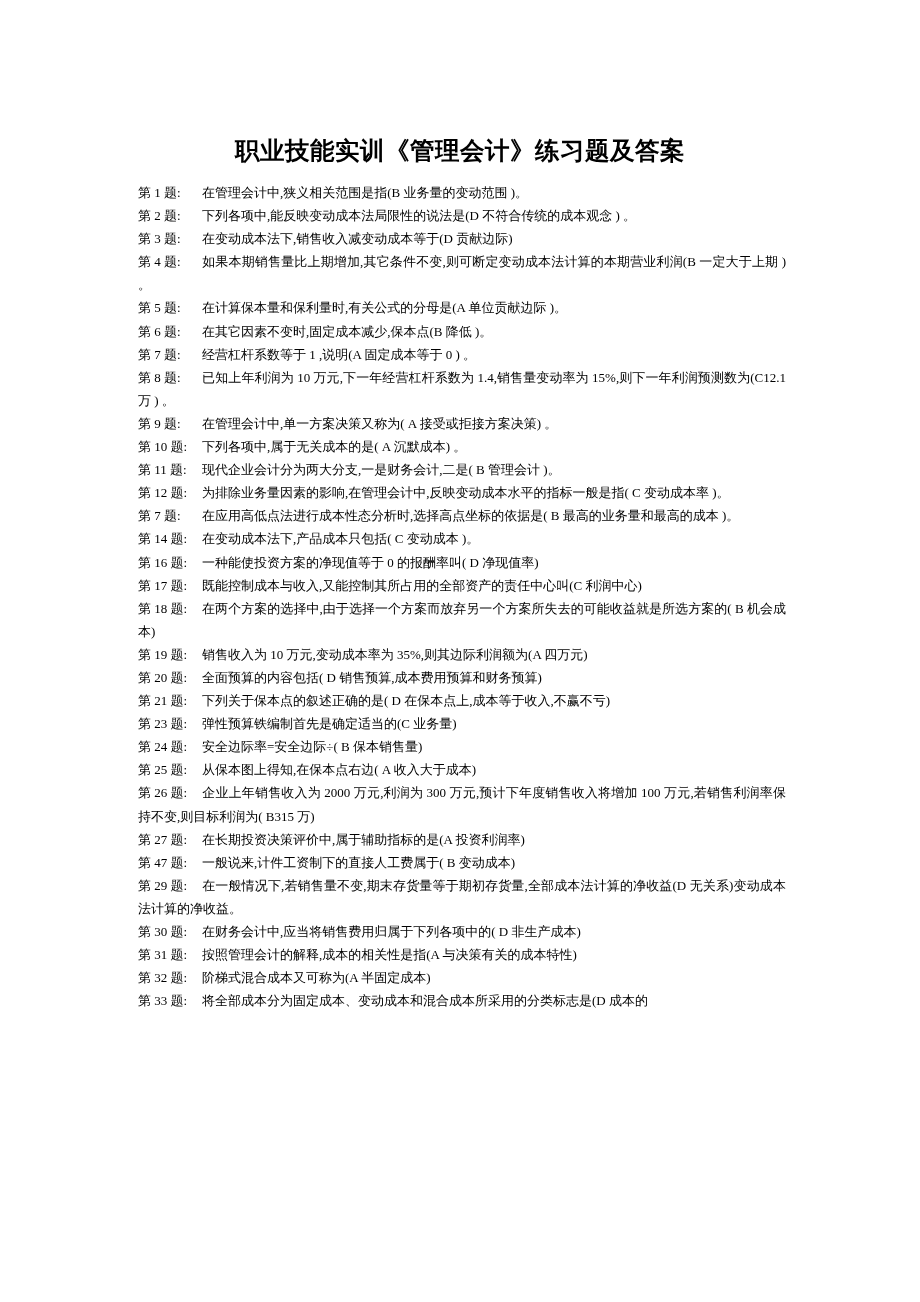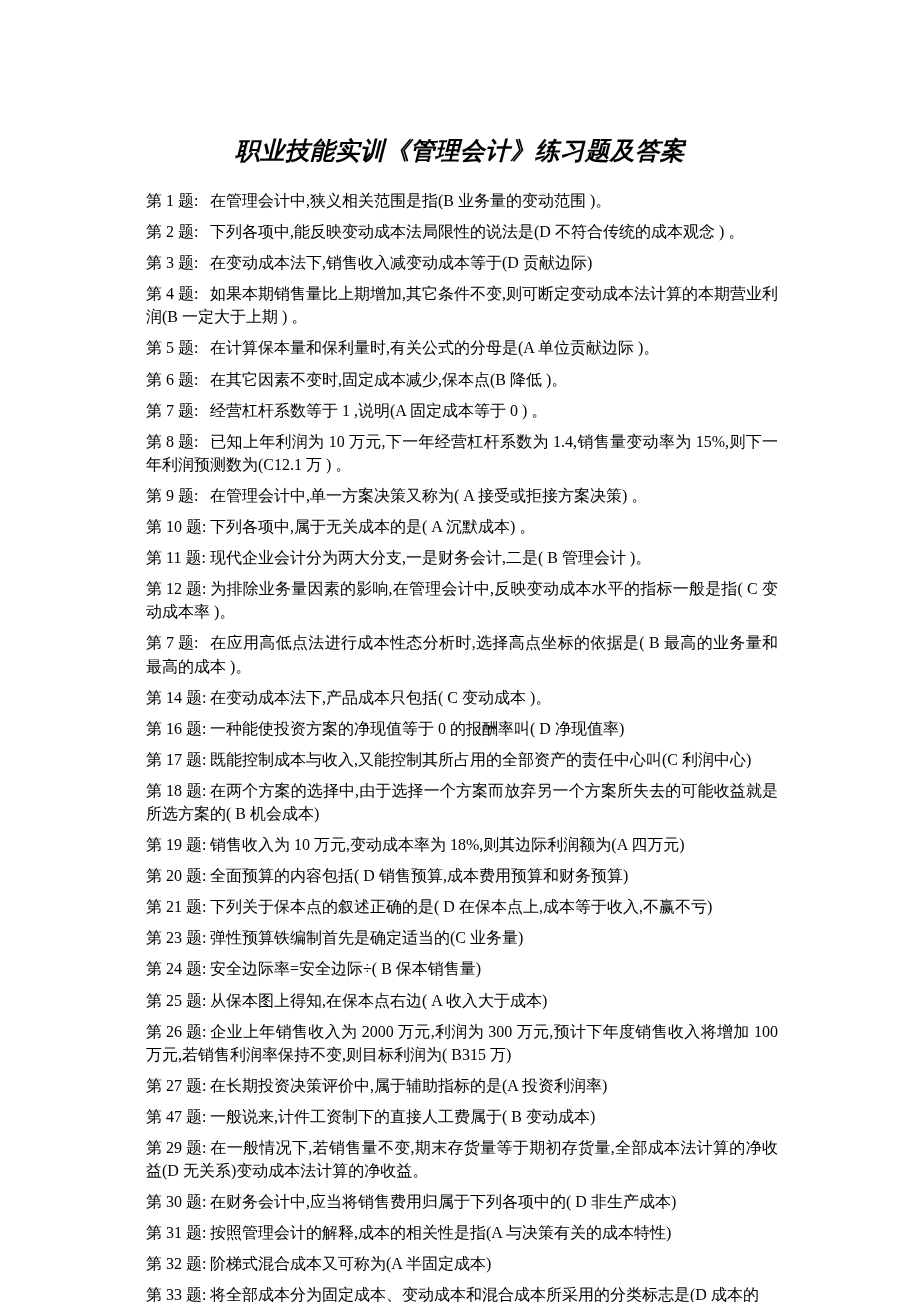--- a/index.html
+++ b/index.html
@@ -28,34 +28,33 @@
     top: 118px;
     left: 0;
     width: 920px;
     text-align: center;
     font-family: "DejaVu Sans", "Liberation Sans", sans-serif;
     font-weight: bold;
     font-size: 24.5px;
     letter-spacing: 0.5px;
     line-height: 34px;
     white-space: nowrap;
-    font-style: italic;
   }
   .body-block {
     position: absolute;
     top: 181px;
     left: 138px;
     width: 648px;
   }
   .q-line {
-    font-size: 16px;
+    font-size: 13px;
     line-height: 23.1px;
     text-align: justify;
     text-justify: inter-ideograph;
-    margin: 8px;
+    margin: 0;
     padding: 0;
     word-break: break-all;
   }
   .q-label {
     display: inline-block;
     width: 64px;
     white-space: nowrap;
   }
   .q-text {
     display: inline;
@@ -79,21 +78,21 @@
       <p class="q-line"><span class="q-label">第 8 题:</span><span class="q-text">已知上年利润为 10 万元,下一年经营杠杆系数为 1.4,销售量变动率为 15%,则下一年利润预测数为(C12.1 万 ) 。</span></p>
       <p class="q-line"><span class="q-label">第 9 题:</span><span class="q-text">在管理会计中,单一方案决策又称为( A 接受或拒接方案决策) 。</span></p>
       <p class="q-line"><span class="q-label">第 10 题:</span><span class="q-text">下列各项中,属于无关成本的是( A 沉默成本) 。</span></p>
       <p class="q-line"><span class="q-label">第 11 题:</span><span class="q-text">现代企业会计分为两大分支,一是财务会计,二是( B 管理会计 )。</span></p>
       <p class="q-line"><span class="q-label">第 12 题:</span><span class="q-text">为排除业务量因素的影响,在管理会计中,反映变动成本水平的指标一般是指( C 变动成本率 )。</span></p>
       <p class="q-line"><span class="q-label">第 7 题:</span><span class="q-text">在应用高低点法进行成本性态分析时,选择高点坐标的依据是( B 最高的业务量和最高的成本 )。</span></p>
       <p class="q-line"><span class="q-label">第 14 题:</span><span class="q-text">在变动成本法下,产品成本只包括( C 变动成本 )。</span></p>
       <p class="q-line"><span class="q-label">第 16 题:</span><span class="q-text">一种能使投资方案的净现值等于 0 的报酬率叫( D 净现值率)</span></p>
       <p class="q-line"><span class="q-label">第 17 题:</span><span class="q-text">既能控制成本与收入,又能控制其所占用的全部资产的责任中心叫(C 利润中心)</span></p>
       <p class="q-line"><span class="q-label">第 18 题:</span><span class="q-text">在两个方案的选择中,由于选择一个方案而放弃另一个方案所失去的可能收益就是所选方案的( B 机会成本)</span></p>
-      <p class="q-line"><span class="q-label">第 19 题:</span><span class="q-text">销售收入为 10 万元,变动成本率为 18%,则其边际利润额为(A 四万元)</span></p>
+      <p class="q-line"><span class="q-label">第 19 题:</span><span class="q-text">销售收入为 10 万元,变动成本率为 35%,则其边际利润额为(A 四万元)</span></p>
       <p class="q-line"><span class="q-label">第 20 题:</span><span class="q-text">全面预算的内容包括( D 销售预算,成本费用预算和财务预算)</span></p>
       <p class="q-line"><span class="q-label">第 21 题:</span><span class="q-text">下列关于保本点的叙述正确的是( D 在保本点上,成本等于收入,不赢不亏)</span></p>
       <p class="q-line"><span class="q-label">第 23 题:</span><span class="q-text">弹性预算铁编制首先是确定适当的(C 业务量)</span></p>
       <p class="q-line"><span class="q-label">第 24 题:</span><span class="q-text">安全边际率=安全边际÷( B 保本销售量)</span></p>
       <p class="q-line"><span class="q-label">第 25 题:</span><span class="q-text">从保本图上得知,在保本点右边( A 收入大于成本)</span></p>
       <p class="q-line"><span class="q-label">第 26 题:</span><span class="q-text">企业上年销售收入为 2000 万元,利润为 300 万元,预计下年度销售收入将增加 100 万元,若销售利润率保持不变,则目标利润为( B315 万)</span></p>
       <p class="q-line"><span class="q-label">第 27 题:</span><span class="q-text">在长期投资决策评价中,属于辅助指标的是(A 投资利润率)</span></p>
       <p class="q-line"><span class="q-label">第 47 题:</span><span class="q-text">一般说来,计件工资制下的直接人工费属于( B 变动成本)</span></p>
       <p class="q-line"><span class="q-label">第 29 题:</span><span class="q-text">在一般情况下,若销售量不变,期末存货量等于期初存货量,全部成本法计算的净收益(D 无关系)变动成本法计算的净收益。</span></p>
       <p class="q-line"><span class="q-label">第 30 题:</span><span class="q-text">在财务会计中,应当将销售费用归属于下列各项中的( D 非生产成本)</span></p>

